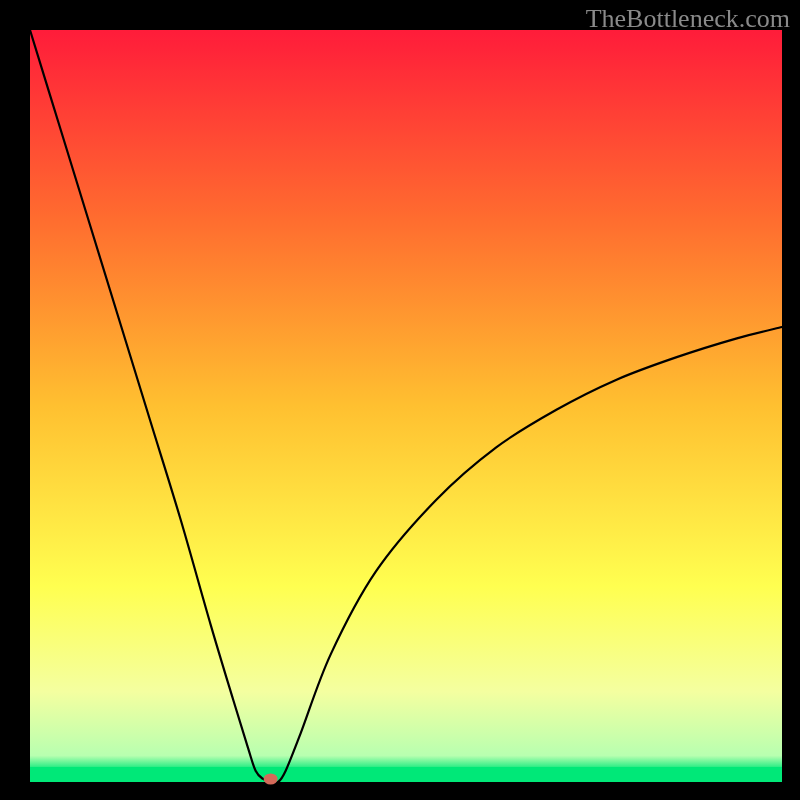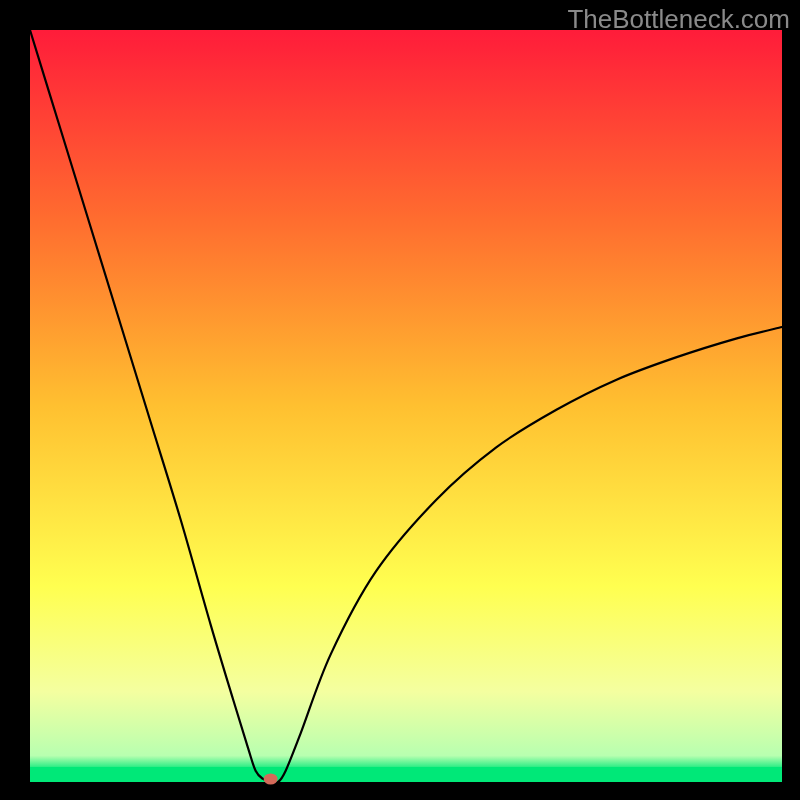--- a/index.html
+++ b/index.html
@@ -22,21 +22,21 @@
     top: 0;
     width: 800px;
     height: 800px;
   }
   .watermark {
     position: absolute;
     top: 4px;
     right: 10px;
     font-size: 26px;
     color: #8a8a8a;
-    font-family: Liberation Sans, sans-serif;
+    font-family: Liberation Serif, serif;
     letter-spacing: 0px;
     user-select: none;
   }
 </style>
 </head>
 <body>
 
 <div class="stage">
   <svg class="frame" viewBox="0 0 800 800" preserveAspectRatio="none">
     <defs>

